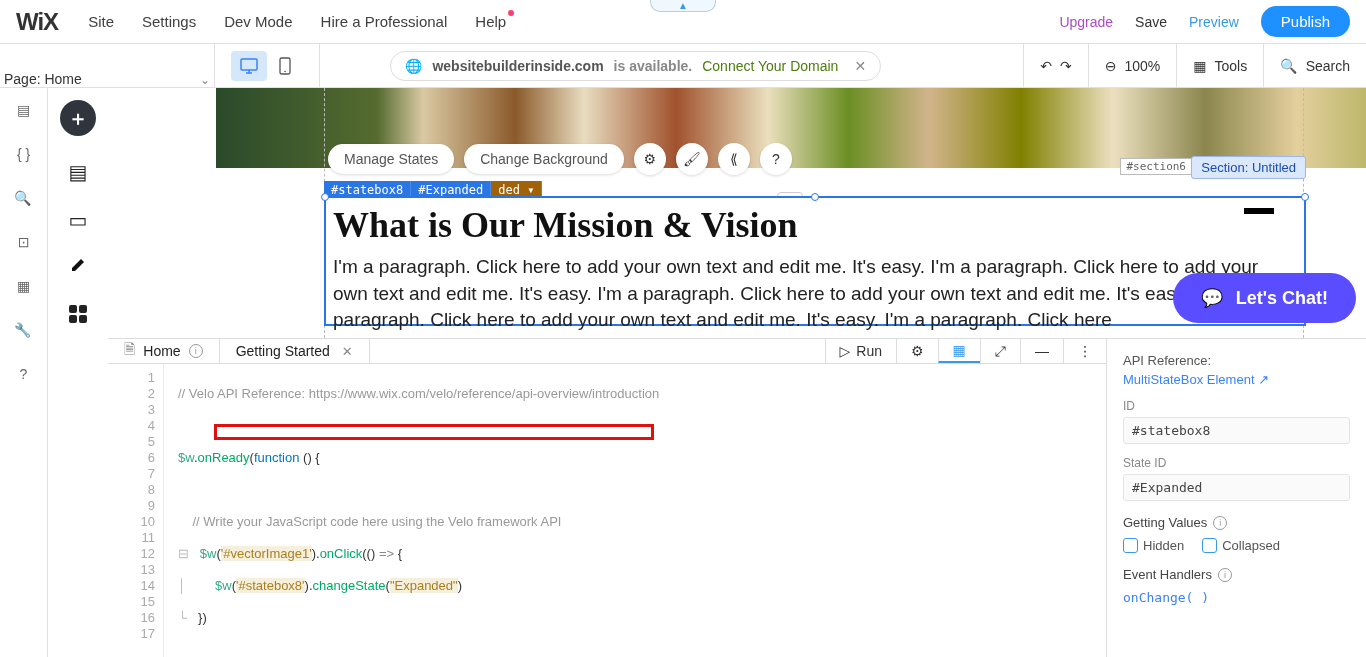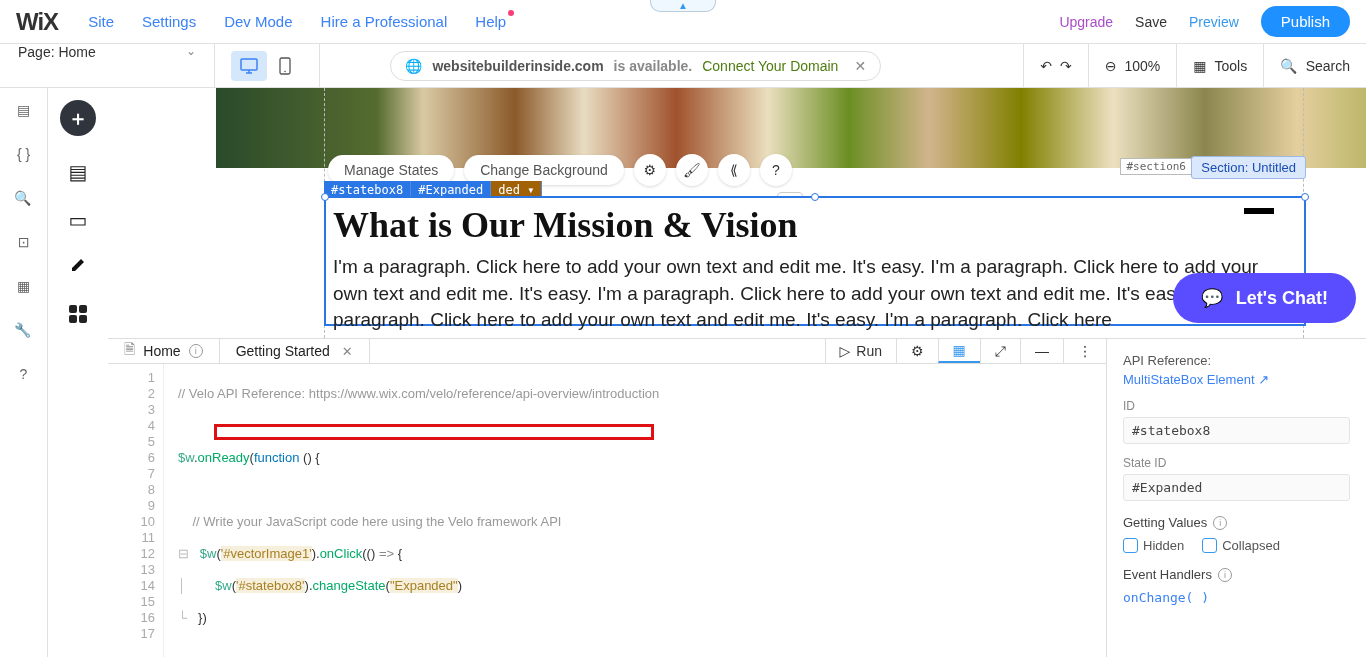--- a/index.html
+++ b/index.html
@@ -1,29 +1,29 @@
 <!DOCTYPE html>
 <html><head>
 <meta charset="utf-8">
 <style>
 *{box-sizing:border-box;margin:0;padding:0;font-family:HelveticaNeue,Helvetica,Arial,sans-serif;}
 body{width:1366px;height:657px;overflow:hidden;background:#fff;font-size:14px;color:#333;}
 .topbar{height:44px;border-bottom:1px solid #e0e0e0;display:flex;align-items:center;padding:0 16px;position:relative;}
 .logo{font-weight:900;font-size:24px;letter-spacing:-1px;margin-right:30px;}
 .topmenu{display:flex;gap:28px;}
-.topmenu span{color:#3b82f6;cursor:pointer;font-size:15px;}
+.topmenu span{color:#404040;cursor:pointer;font-size:15px;}
 .help-badge{position:relative;}
 .help-badge::after{content:"";position:absolute;top:-3px;right:-8px;width:6px;height:6px;border-radius:50%;background:#fc3d74;}
 .top-right{margin-left:auto;display:flex;align-items:center;gap:22px;}
 .top-right .upgrade{color:#aa4dc8;}
 .top-right .preview{color:#3899ec;}
 .publish-btn{background:#1e90ff;color:#fff;padding:7px 20px;border-radius:20px;font-size:15px;cursor:pointer;}
 .tab-arrow{position:absolute;left:50%;top:0;transform:translateX(-50%);width:66px;height:12px;border:1px solid #bcd;border-top:none;border-radius:0 0 10px 10px;display:flex;align-items:center;justify-content:center;color:#3899ec;font-size:10px;background:#f0f8ff;}
 .subbar{height:44px;border-bottom:1px solid #e0e0e0;display:flex;align-items:center;}
-.page-sel{display:flex;align-items:flex-start;padding:0 18px;gap:40px;height:100%;border-right:1px solid #e0e0e0;width:215px;justify-content:space-between;}
+.page-sel{display:flex;align-items:flex-end;padding:0 4px;gap:40px;height:100%;border-right:1px solid #e0e0e0;width:215px;justify-content:space-between;}
 .page-sel .chev{color:#888;font-size:12px;}
 .device-toggle{display:flex;align-items:center;gap:0;padding:0 16px;height:100%;border-right:1px solid #e0e0e0;}
 .device-toggle .dev{width:36px;height:30px;display:flex;align-items:center;justify-content:center;border-radius:4px;}
 .device-toggle .dev.active{background:#d4e7fb;color:#3b82f6;}
 .domain-bar{flex:1;display:flex;align-items:center;justify-content:flex-start;padding-left:70px;}
 .domain-pill{border:1px solid #ddd;border-radius:20px;height:30px;display:flex;align-items:center;padding:0 14px;gap:10px;}
 .domain-pill .globe{color:#aa4dc8;}
 .domain-pill b{font-weight:600;color:#555;}
 .domain-pill .avail{color:#888;font-weight:bold;}
 .domain-pill .connect{color:#4d7c0f;}
@@ -38,21 +38,21 @@
 .midbar .circ{width:36px;height:36px;border-radius:50%;background:#30343c;color:#fff;display:flex;align-items:center;justify-content:center;font-size:20px;font-weight:700;}
 .midbar .ic{color:#222;font-size:20px;}
 .midbar .grid-ic{display:grid;grid-template-columns:1fr 1fr;grid-template-rows:1fr 1fr;gap:2px;width:18px;height:18px;}
 .midbar .grid-ic i{background:#222;border-radius:2px;}
 .canvas-wrap{flex:1;display:flex;flex-direction:column;overflow:hidden;position:relative;}
 .canvas{height:250px;position:relative;background:#fff;overflow:hidden;}
 .hero{position:absolute;left:108px;right:0;top:0;height:80px;background:linear-gradient(90deg,#2a4a2a 0%,#556b2f 14%,#d9c9a3 18%,#8b5a2b 26%,#e8dcc0 32%,#a0522d 40%,#eadfbe 48%,#6b8e23 55%,#d2b48c 62%,#808000 70%,#ece0c0 78%,#8b864e 86%,#e4cf9e 94%,#bdb76b 100%);}
 .dashed-v{position:absolute;top:0;bottom:0;border-left:1px dashed #bbb;}
 .dashed-v.l1{left:216px;}
 .dashed-v.l2{left:1195px;}
-.ctx-bar{position:absolute;top:66px;left:220px;display:flex;gap:10px;align-items:center;}
+.ctx-bar{position:absolute;top:55px;left:220px;display:flex;gap:10px;align-items:center;}
 .ctx-pill{background:#fff;border-radius:18px;padding:7px 16px;color:#555;box-shadow:0 1px 3px rgba(0,0,0,0.15);font-size:14px;}
 .ctx-circ{width:32px;height:32px;border-radius:50%;background:#fff;display:flex;align-items:center;justify-content:center;box-shadow:0 1px 3px rgba(0,0,0,0.15);}
 .section-label{position:absolute;right:60px;top:68px;background:#dbe7fb;border:1px solid #9bb8e9;border-radius:3px;padding:3px 9px;font-size:13px;color:#1a4db3;}
 .section-hash{position:absolute;right:174px;top:70px;background:#fff;border:1px solid #bbb;font-size:11px;padding:1px 5px;color:#666;}
 .selbox{position:absolute;top:108px;left:216px;right:60px;height:130px;border:2px solid #2b76e5;background:#fff;}
 .selbox .handle{position:absolute;width:8px;height:8px;border:1px solid #2b76e5;background:#fff;border-radius:50%;}
 .selbox .handle.hl{left:-5px;top:-5px;}
 .selbox .handle.ht{left:50%;top:-5px;transform:translateX(-50%);}
 .selbox .handle.hr{right:-5px;top:-5px;}
 .sel-tags{position:absolute;top:93px;left:216px;display:flex;}

